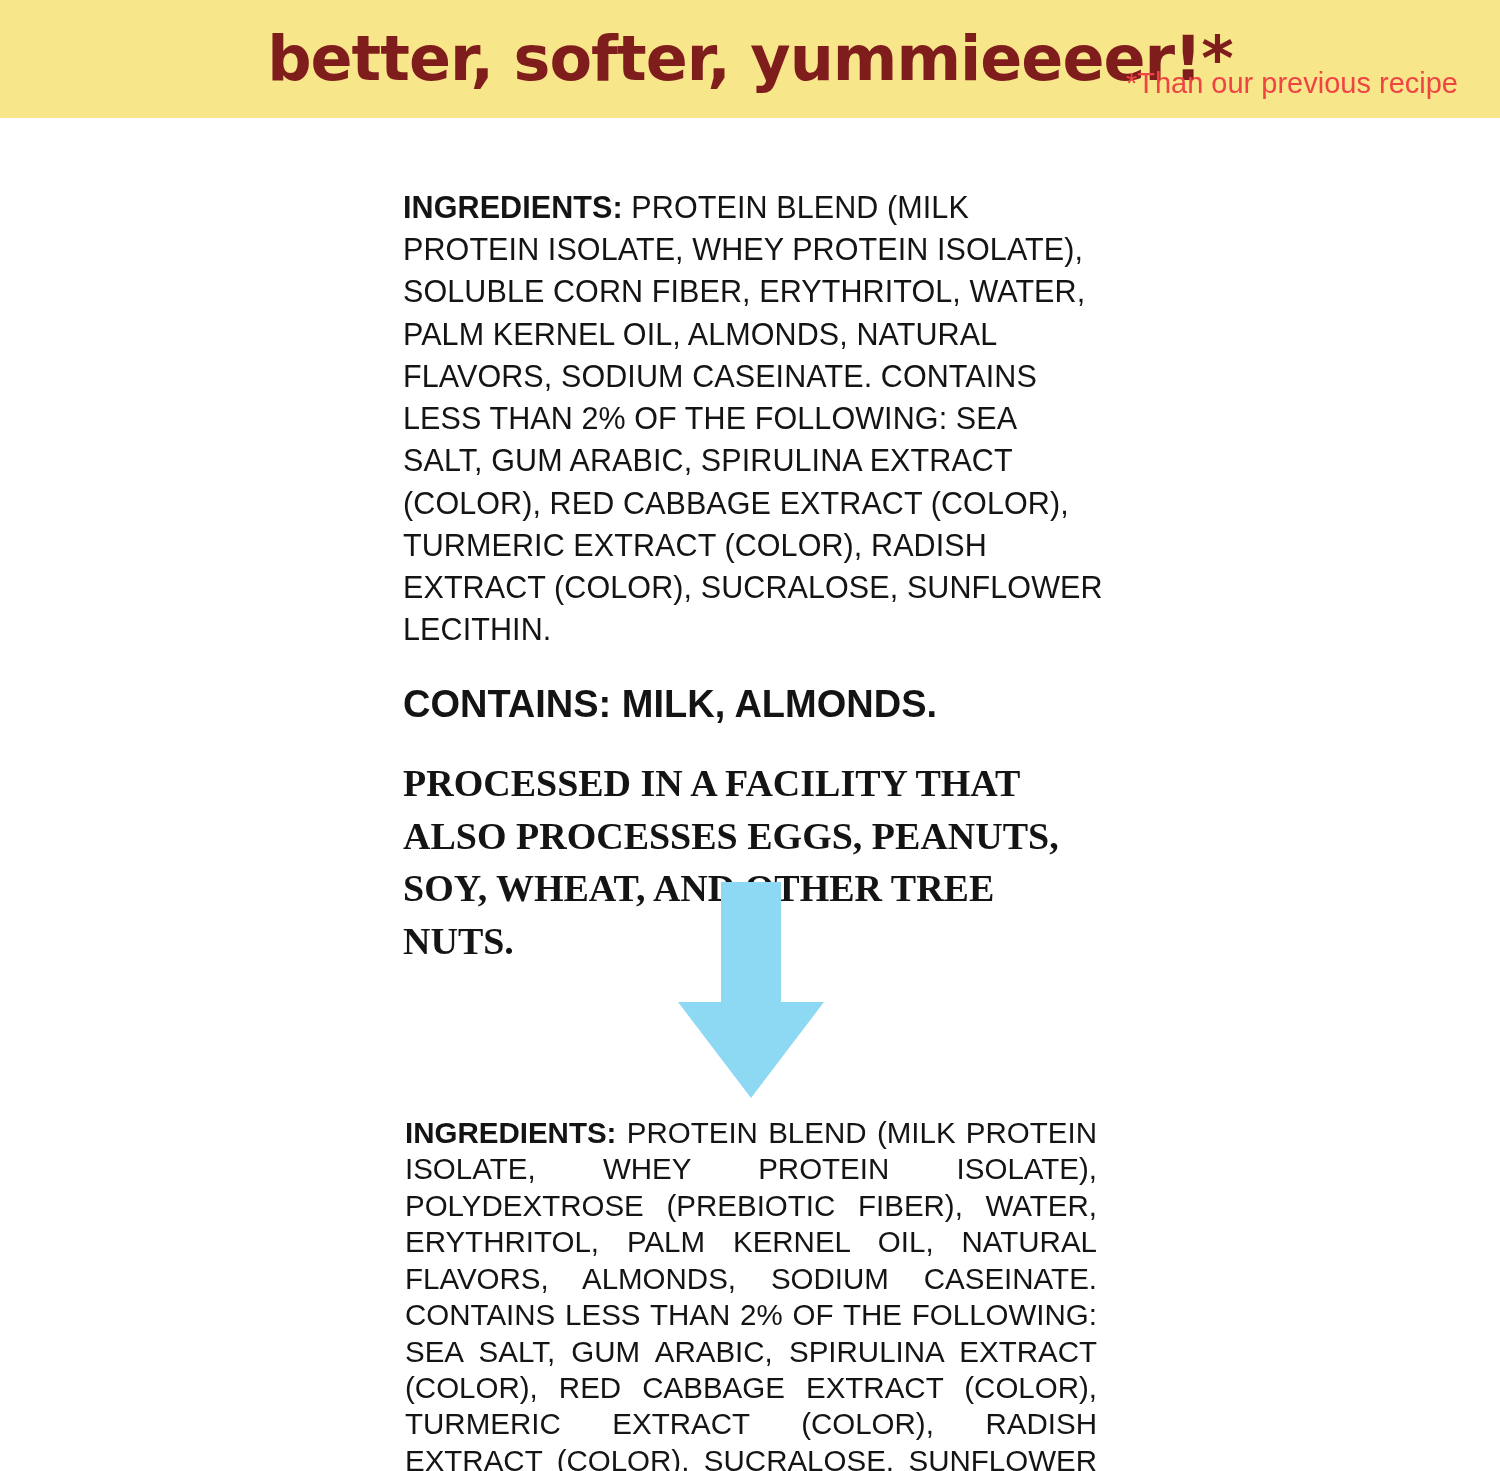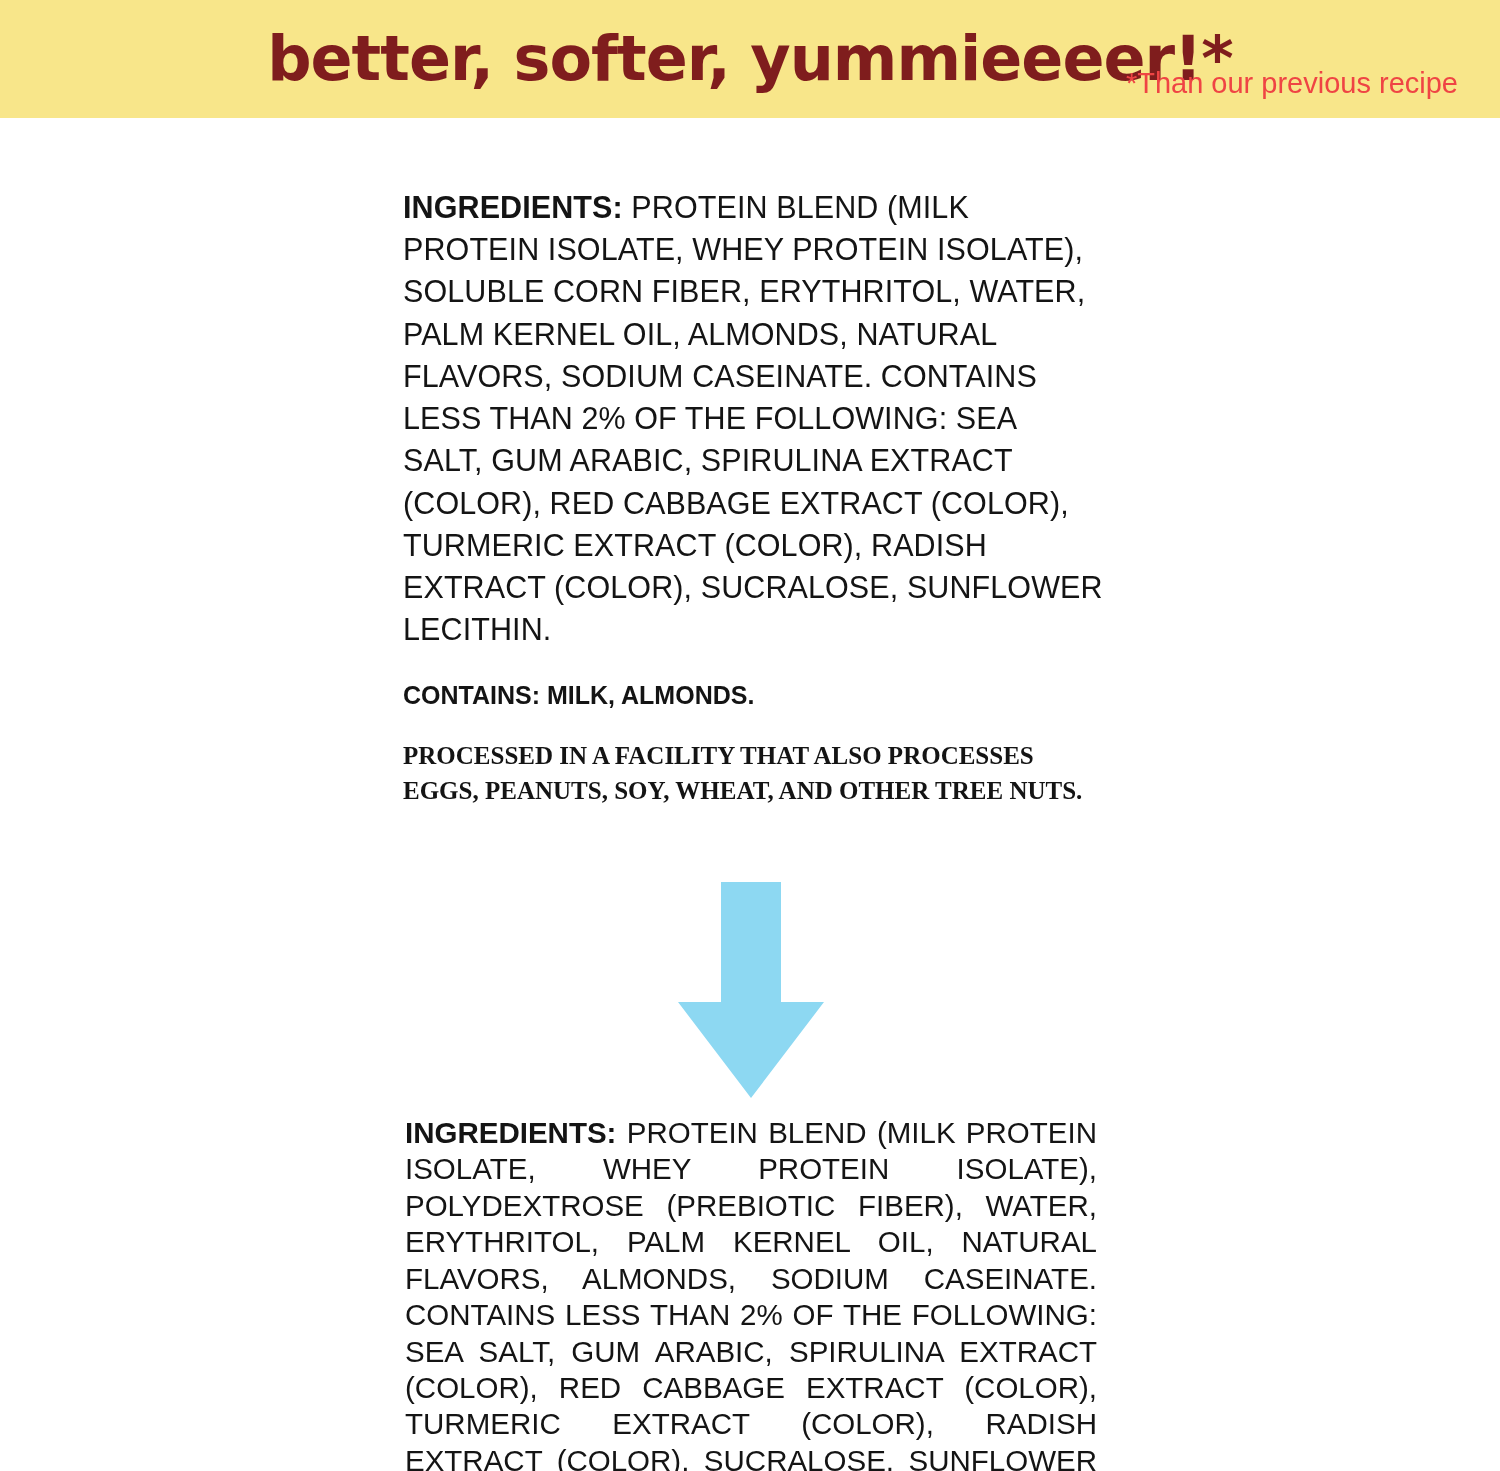--- a/index.html
+++ b/index.html
@@ -55,21 +55,21 @@
     color: #141414;
     letter-spacing: 0.1px;
     margin: 0;
   }
   .ing-para .lead {
     font-weight: bold;
   }
 
   .bold-para {
     font-family: "Liberation Sans Narrow", "Liberation Sans", sans-serif;
-    font-size: 25px;
+    font-size: 38px;
     line-height: 1.385;
     color: #141414;
     font-weight: bold;
     margin: 0;
   }
 
   .mt-top-1 { margin-top: 27px; }
   .mt-top-2 { margin-top: 27px; font-family: Liberation Serif, serif; }
 
   

